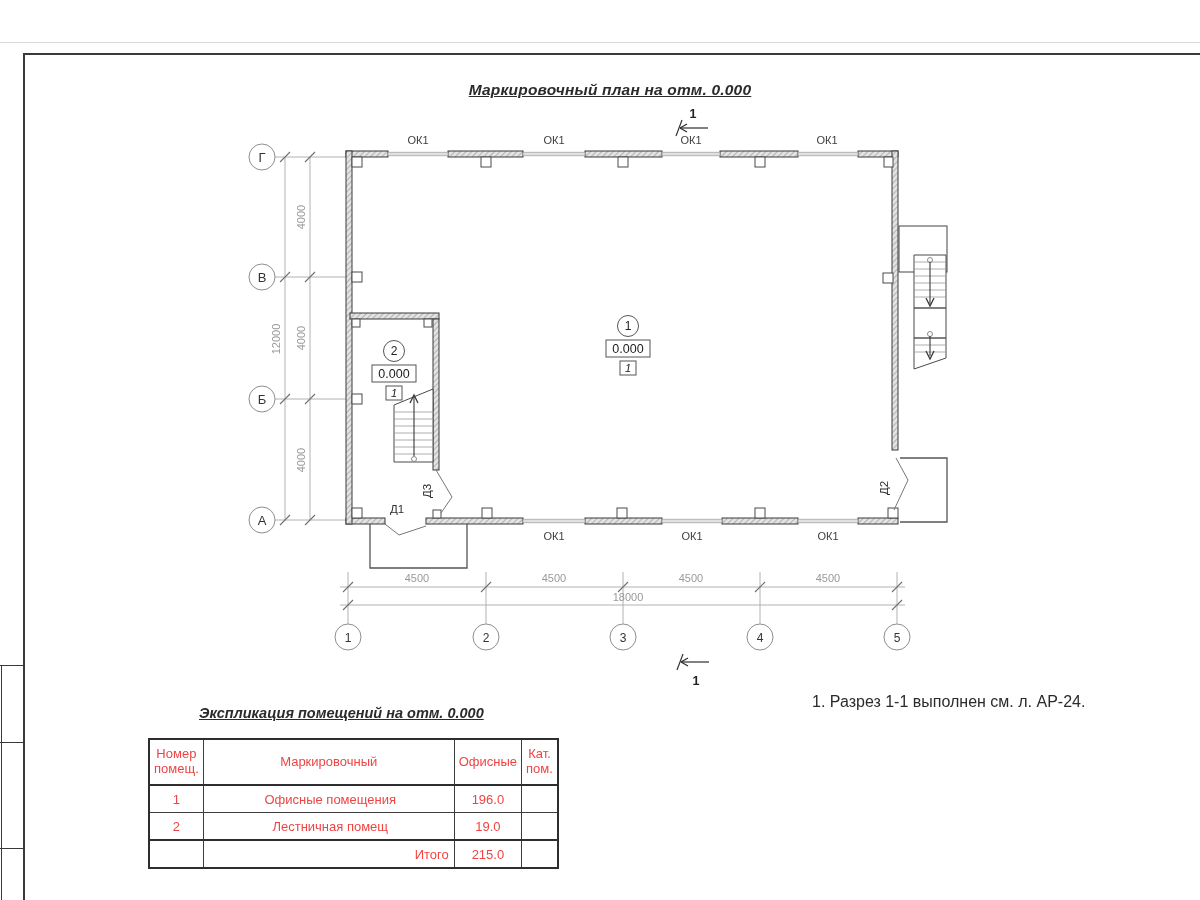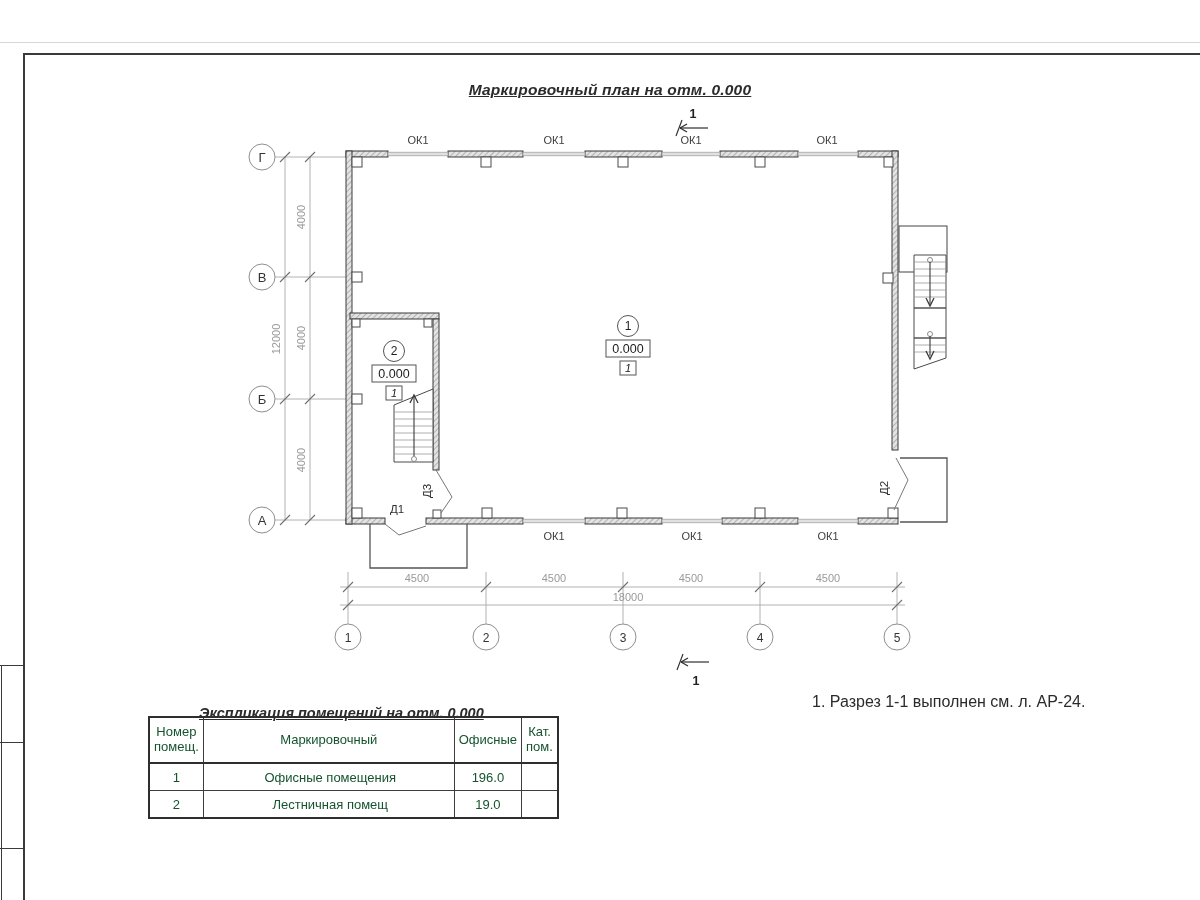--- a/index.html
+++ b/index.html
@@ -7,22 +7,22 @@
          font-family:"Liberation Sans", sans-serif;color:#2b2b2b;margin-top:40px;}
   .abs{position:absolute;}
   .line{position:absolute;background:#3a3a3a;}
   .grayline{position:absolute;background:#8c8c8c;}
   .title-main{position:absolute;left:400px;top:41px;width:420px;text-align:center;
       font-size:15.5px;font-style:italic;font-weight:700;
       text-decoration:underline;letter-spacing:.2px;}
   .title-table{position:absolute;left:199px;top:665px;font-size:14.5px;font-style:italic;
       font-weight:700;text-decoration:underline;}
   .note{position:absolute;left:812px;top:653px;font-size:16px;}
-  table.expl{position:absolute;left:148px;top:676px;border-collapse:collapse;
-      font-size:13px;color:#14532d;table-layout:fixed;}
+  table.expl{position:absolute;left:148px;top:698px;border-collapse:collapse;
+      font-size:13px;color:#ef4444;table-layout:fixed;}
   table.expl td,table.expl th{border:1px solid #3d3d3d;padding:0 4px;font-weight:400;
       text-align:center;vertical-align:middle;overflow:hidden;}
   table.expl{border:2px solid #2e2e2e;}
   table.expl tr.hdr td{height:44px;line-height:1.15;}
   table.expl tr.r td{height:26px;}
   table.expl tr.hdr td{border-bottom:2px solid #2e2e2e;}
   table.expl tr.total td{border-top:2px solid #2e2e2e;}
   .cell-name{text-align:left;padding-left:7px !important;}
   .cell-total{text-align:right !important;padding-right:5px !important;}
   svg text{font-family:"Liberation Sans", sans-serif;}
@@ -290,16 +290,22 @@
       <td class="cell-name">Офисные помещения</td>
       <td>196.0</td>
       <td></td>
     </tr>
     <tr class="r">
       <td>2</td>
       <td class="cell-name">Лестничная помещ</td>
       <td>19.0</td>
       <td></td>
     </tr>
+    <tr class="r total">
+      <td></td>
+      <td class="cell-total">Итого</td>
+      <td>215.0</td>
+      <td></td>
+    </tr>
   </tbody>
     </table>
 
 </div>
 
 </body></html>

